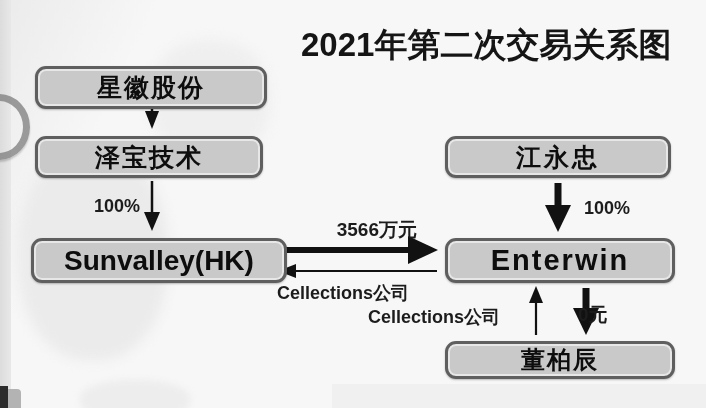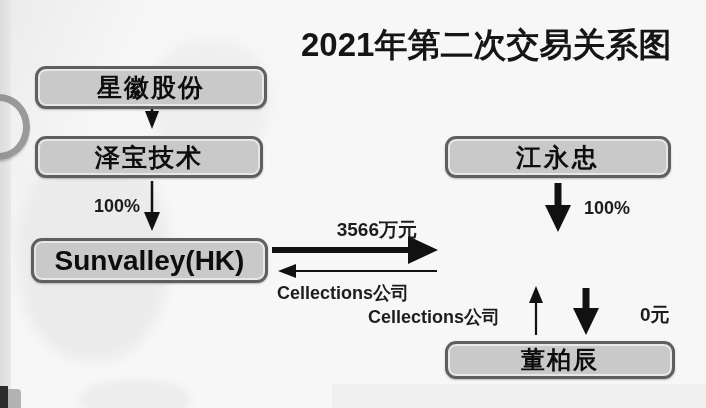--- a/index.html
+++ b/index.html
@@ -35,36 +35,36 @@
     position:absolute; box-sizing:border-box;
     background:var(--node-fill);
     border:3px solid var(--node-border);
     border-radius:11px;
     box-shadow:inset 0 0 0 2px rgba(255,255,255,.55), 0 1px 2px rgba(0,0,0,.25);
     display:flex; align-items:center; justify-content:center;
     font-weight:bold; color:#0d0d0d; white-space:nowrap;
   }
   .node-xinghui  {left:35px;  top:30px;  width:232px; height:43px; font-size:25px; letter-spacing:2px;margin-top:36px;}
   .node-zebao    {left:35px;  top:136px; width:228px; height:42px; font-size:25px; letter-spacing:2px;}
-  .node-sunvalley{left:31px;  top:238px; width:237px; height:45px; font-size:28px; letter-spacing:0;text-align:right;}
+  .node-sunvalley{left:31px;  top:238px; width:256px; height:45px; font-size:28px; letter-spacing:0;text-align:right;}
   .node-jiang    {left:445px; top:136px; width:226px; height:42px; font-size:25px; letter-spacing:3px;}
   .node-enterwin {left:445px; top:238px; width:230px; height:45px; font-size:29px; letter-spacing:2px;}
   .node-dong     {left:445px; top:341px; width:230px; height:38px; font-size:24px; letter-spacing:2px;}
 
   .arrows{position:absolute; left:0; top:0; width:706px; height:408px; pointer-events:none;}
   .arrows line{stroke:var(--arrow);}
   .arrows polygon{fill:var(--arrow);}
 
   .elabel{position:absolute; color:#1c1c1c; font-size:18px; white-space:nowrap;font-weight:bold;}
   .elabel.pct-left {left:70px;  top:196px; width:70px; text-align:right;}
   .elabel.money    {left:293px; top:217px; width:124px; text-align:right; font-size:19px;}
   .elabel.pct-right{left:584px; top:198px;}
   .elabel.cell1    {left:277px; top:281px;}
   .elabel.cell2    {left:368px; top:305px;}
-  .elabel.zero     {left:640px; top:302px; font-size:19px;}
+  .elabel.zero     {left:578px; top:302px; font-size:19px;}
 
   .title{
     position:absolute; left:301px; top:23px; width:400px;
     font-size:33px; font-weight:bold; color:var(--title-text);
     letter-spacing:0px; white-space:nowrap;
   }
 </style>
 </head>
 <body>
 
@@ -110,20 +110,21 @@
     <g>
       <line x1="586" y1="288" x2="586" y2="310" stroke-width="7"></line>
       <polygon points="586,335 573,308 599,308"></polygon>
     </g>
   </svg>
 
   <div class="node node-xinghui">星徽股份</div>
   <div class="node node-zebao">泽宝技术</div>
   <div class="node node-sunvalley">Sunvalley(HK)</div>
   <div class="node node-jiang">江永忠</div>
+  <div class="node node-enterwin">Enterwin</div>
   <div class="node node-dong">董柏辰</div>
 
   <div class="elabel pct-left">100%</div>
   <div class="elabel money">3566万元</div>
   <div class="elabel pct-right">100%</div>
   <div class="elabel cell1">Cellections公司</div>
   <div class="elabel cell2">Cellections公司</div>
   <div class="elabel zero">0元</div>
 
 </div>

